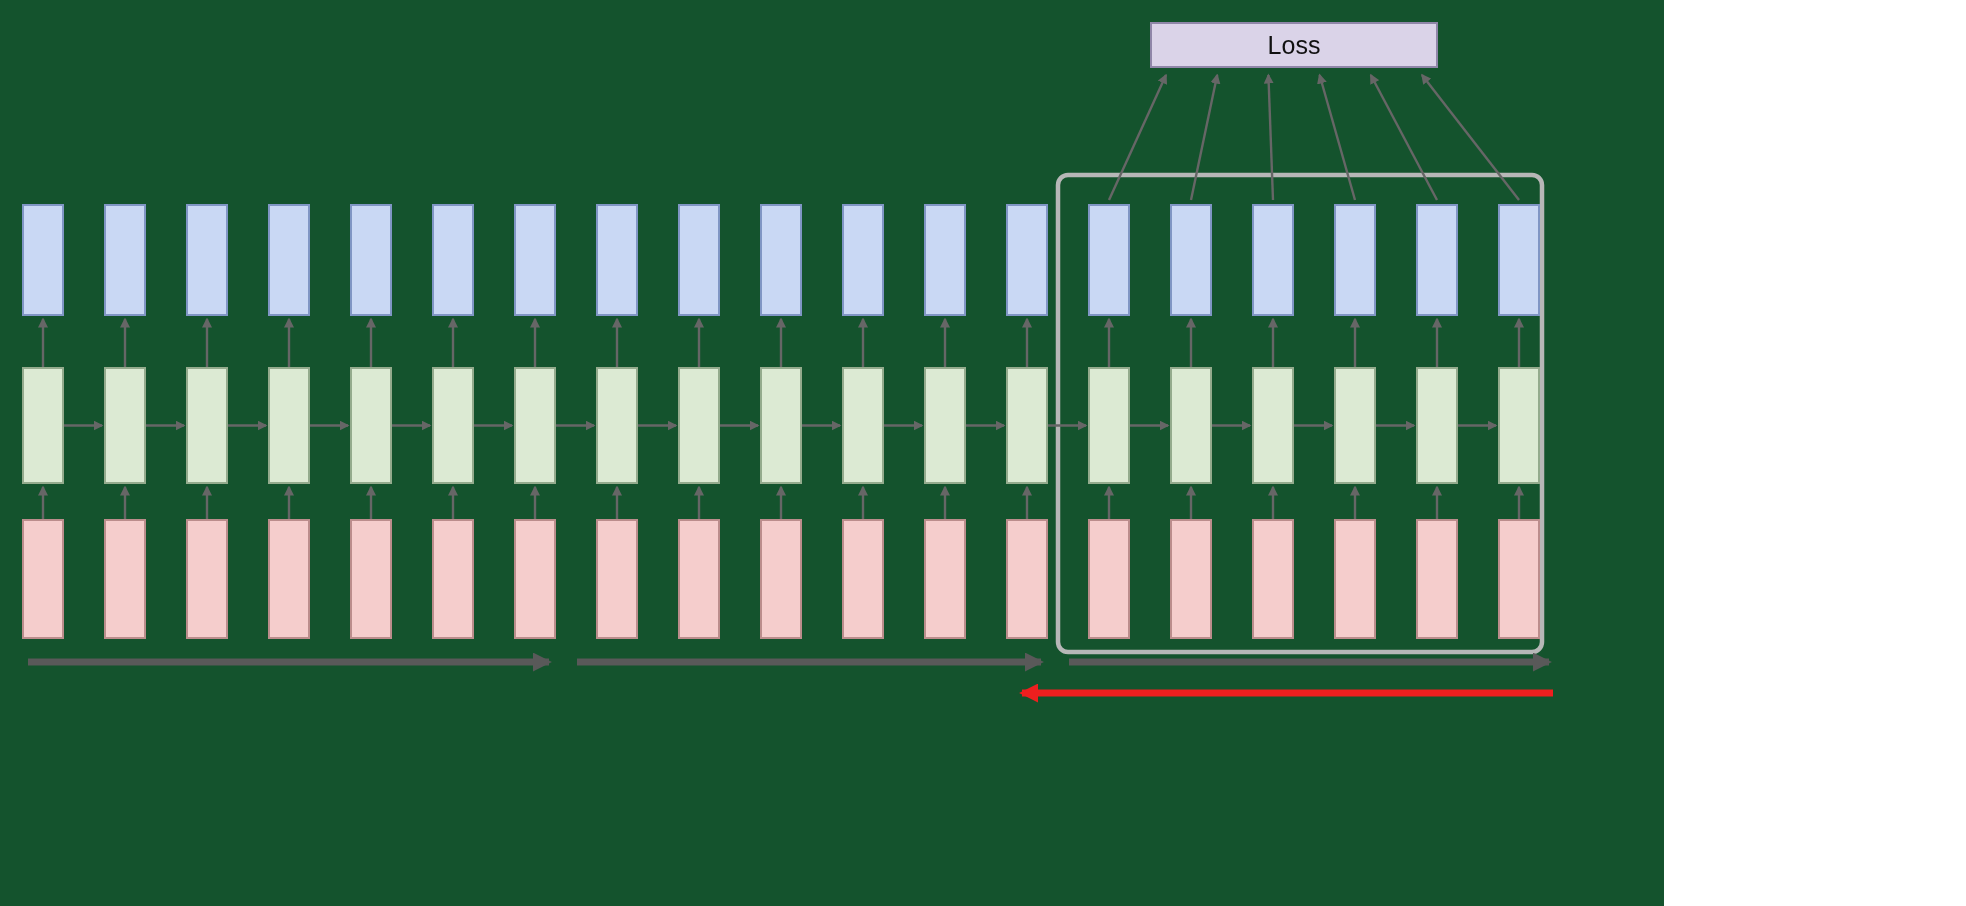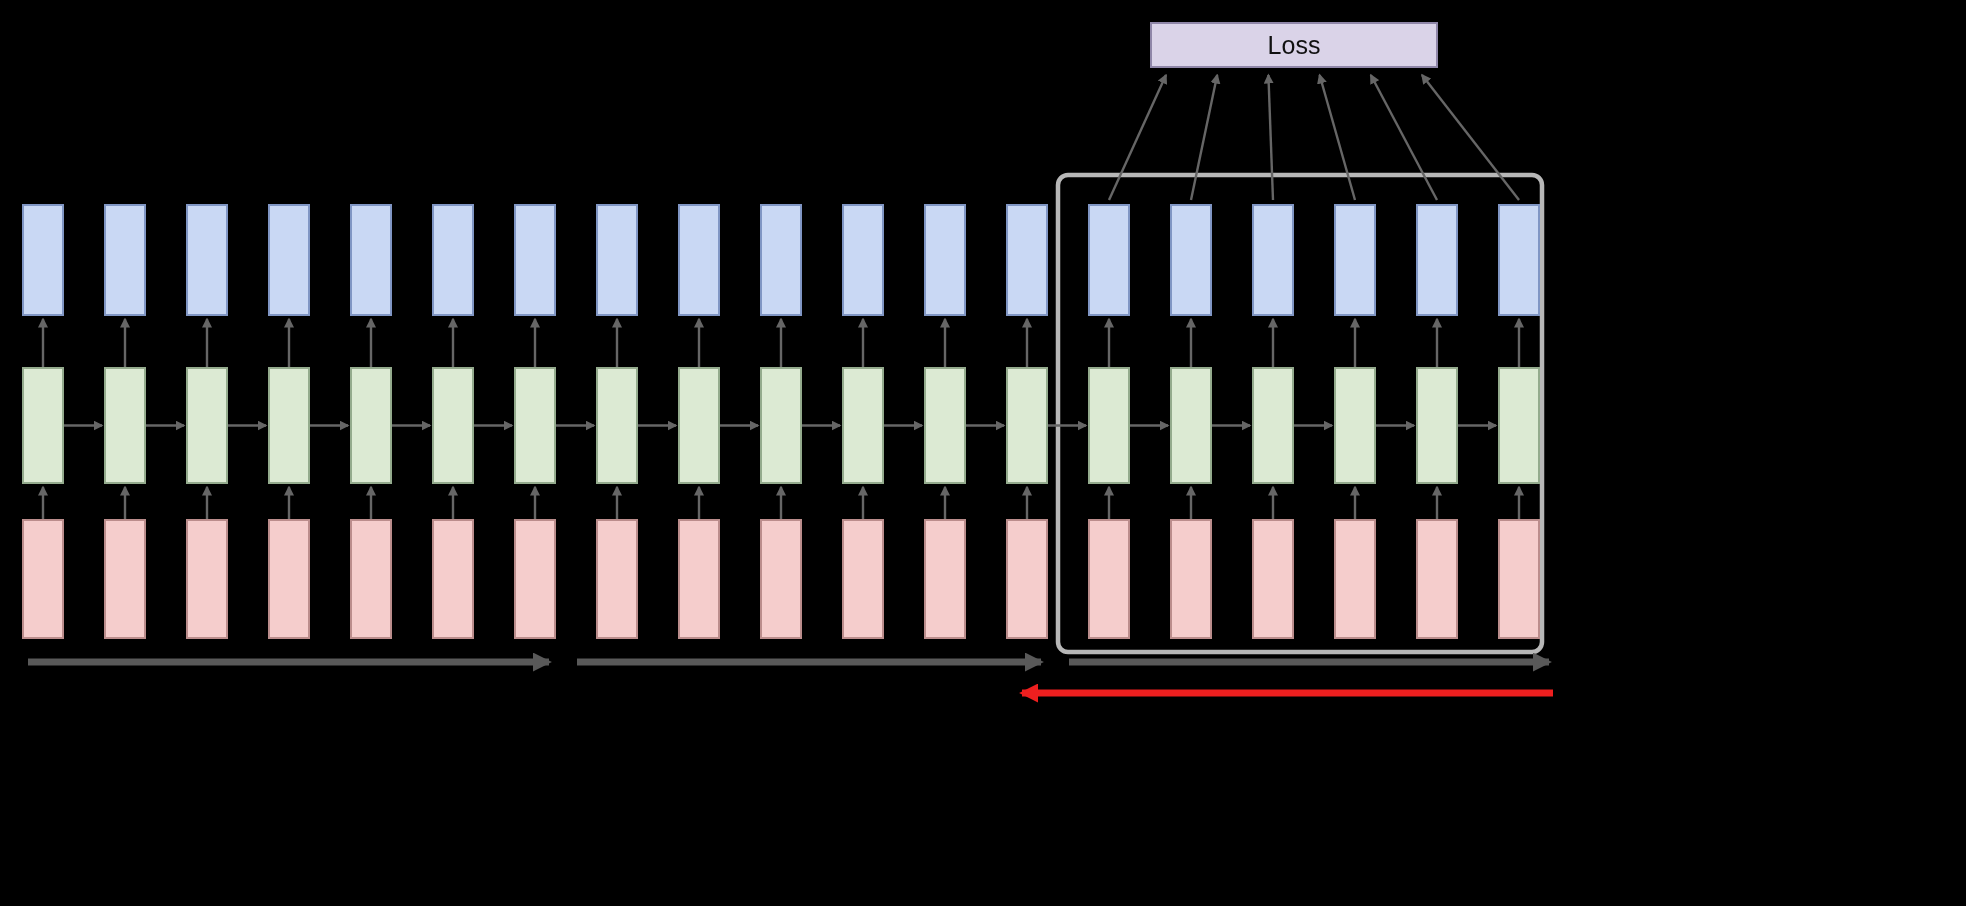--- a/index.html
+++ b/index.html
@@ -3,23 +3,23 @@
 <meta charset="utf-8">
 <style>
   html, body {
     margin: 0;
     padding: 0;
     background: #ffffff;
     font-family: "Liberation Sans", sans-serif;
   }
   .canvas {
     position: relative;
-    width: 1966px;
+    width: 1664px;
     height: 906px;
-    background: #000000;
+    background: #14532d;
     overflow: hidden;
   }
   .canvas svg {
     position: absolute;
     left: 0;
     top: 0;
   }
   .loss-box {
     position: absolute;
     left: 1150px;

